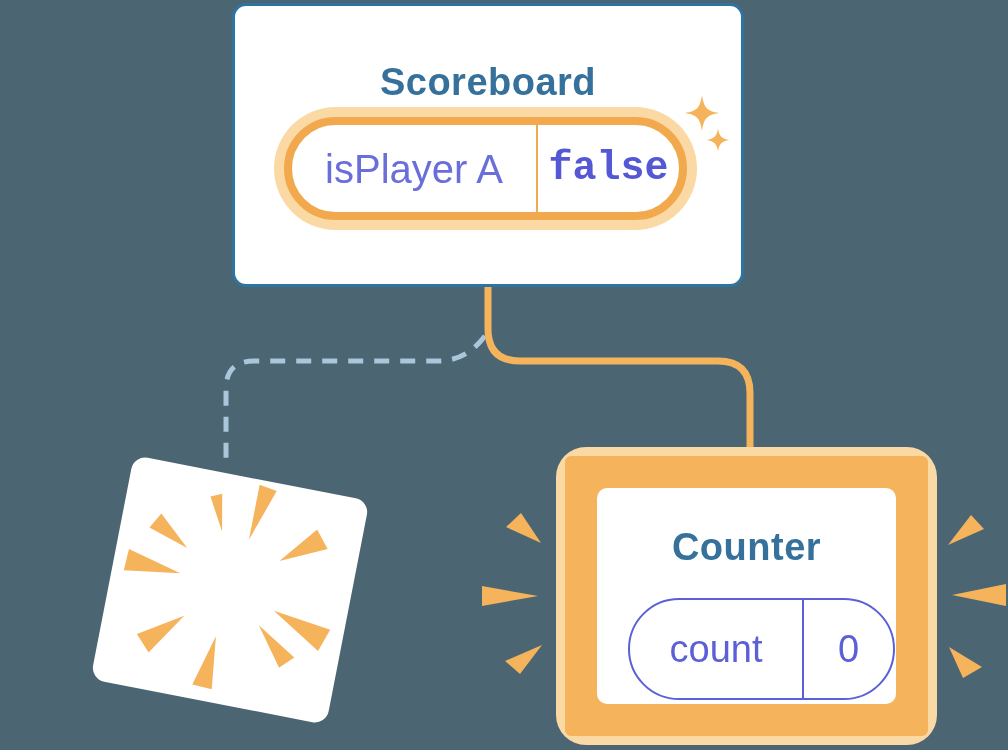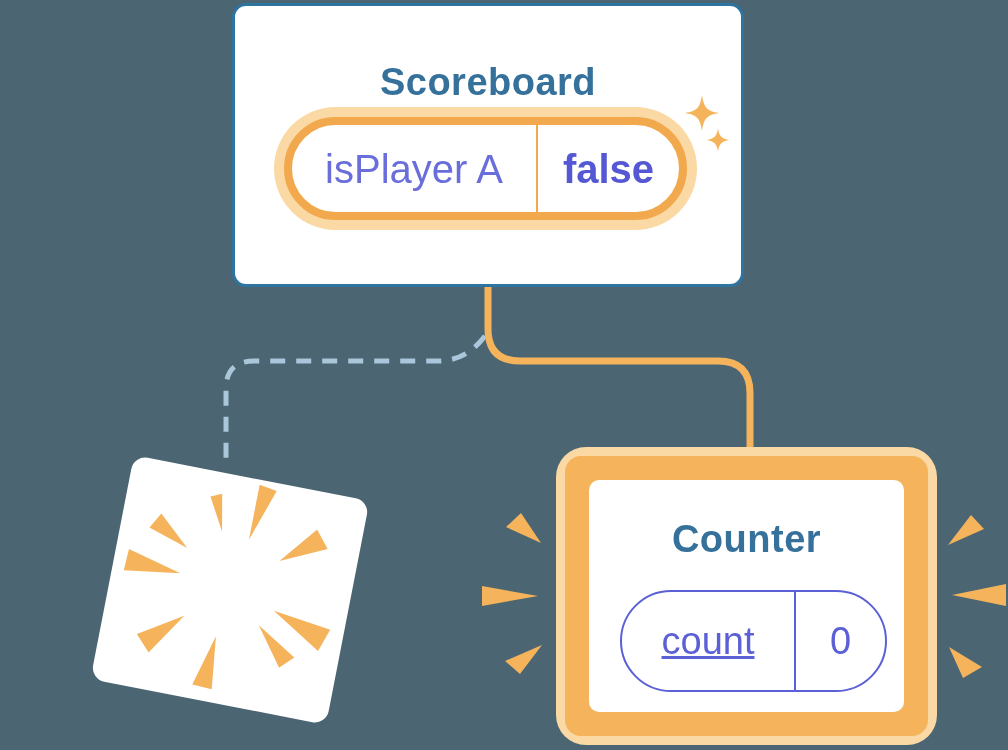--- a/index.html
+++ b/index.html
@@ -28,42 +28,42 @@
   .state-pill{
     position:absolute;left:49px;top:111px;width:403px;height:103px;
     box-sizing:border-box;background:#fff;
     border:8px solid var(--orange-deep,#f2a94e);
     box-shadow:0 0 0 10px var(--cream,#fbd9a4);
     border-radius:60px;display:flex;align-items:stretch;overflow:hidden;
   }
   .pill-cell{display:flex;align-items:center;justify-content:center;
     font-size:40px;color:var(--purple,#6a6edb);line-height:1;}
   .state-pill .pill-label{width:244px;}
-  .state-pill .pill-value{flex:1;font-weight:bold;color:var(--purple-bold,#5558d4);}
+  .state-pill .pill-value{flex:1;font-weight:bold;color:var(--purple-bold,#5558d4);font-family:Liberation Mono, monospace;}
   .pill-divider{width:2px;background:var(--orange-deep,#f2a94e);}
 
   
   .counter-outer{
     position:absolute;left:556px;top:447px;width:381px;height:298px;
     box-sizing:border-box;background:var(--cream,#fbd9a4);
     border-radius:30px;padding:9px;z-index:2;
   }
   .counter-mid{width:100%;height:100%;box-sizing:border-box;
-    background:var(--orange,#f5b35c);border-radius:16px;padding:24px;}
+    background:var(--orange,#f5b35c);border-radius:6px;padding:32px;}
   .counter-inner{width:100%;height:100%;position:relative;
     background:#fff;border-radius:10px;}
   .counter-inner .card-title{margin:0;padding-top:40px;}
   .counter-pill{
     position:absolute;left:31px;top:110px;width:267px;height:102px;
     box-sizing:border-box;background:#fff;
     border:2px solid var(--pill-purple,#5b60d6);
     border-radius:60px;display:flex;align-items:stretch;overflow:hidden;
   }
   .counter-pill .pill-cell{font-size:38px;color:var(--pill-purple,#5b60d6);}
-  .counter-pill .pill-label{width:172px;text-decoration:underline;}
+  .counter-pill .pill-label{width:172px;}
   .counter-pill .pill-value{flex:1;}
   .counter-pill .pill-divider{background:var(--pill-purple,#5b60d6);}
 
   
   .poof-card{
     position:absolute;left:110px;top:476px;width:240px;height:228px;
     background:#fff;border-radius:14px;transform:rotate(11deg);z-index:2;
   }
 
   

